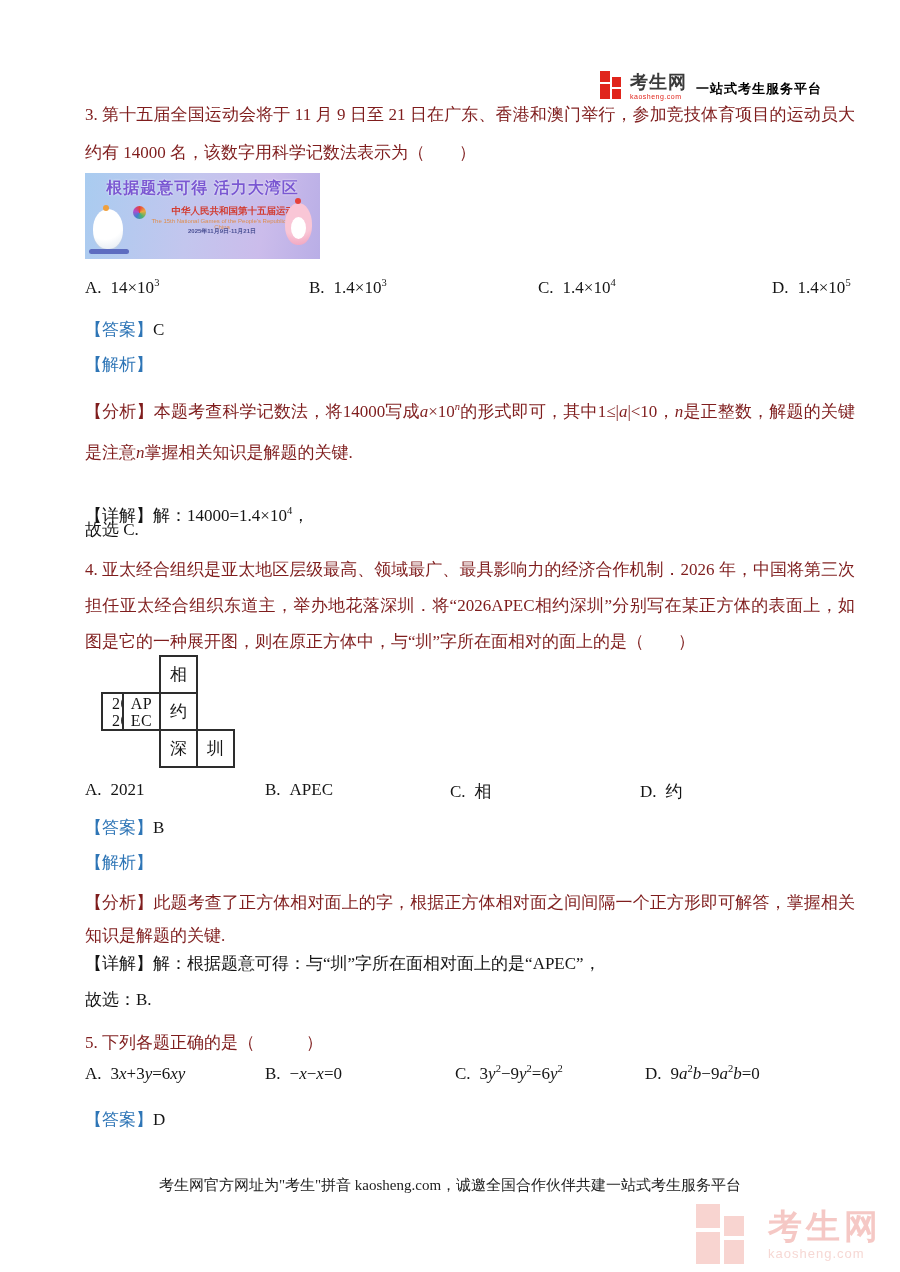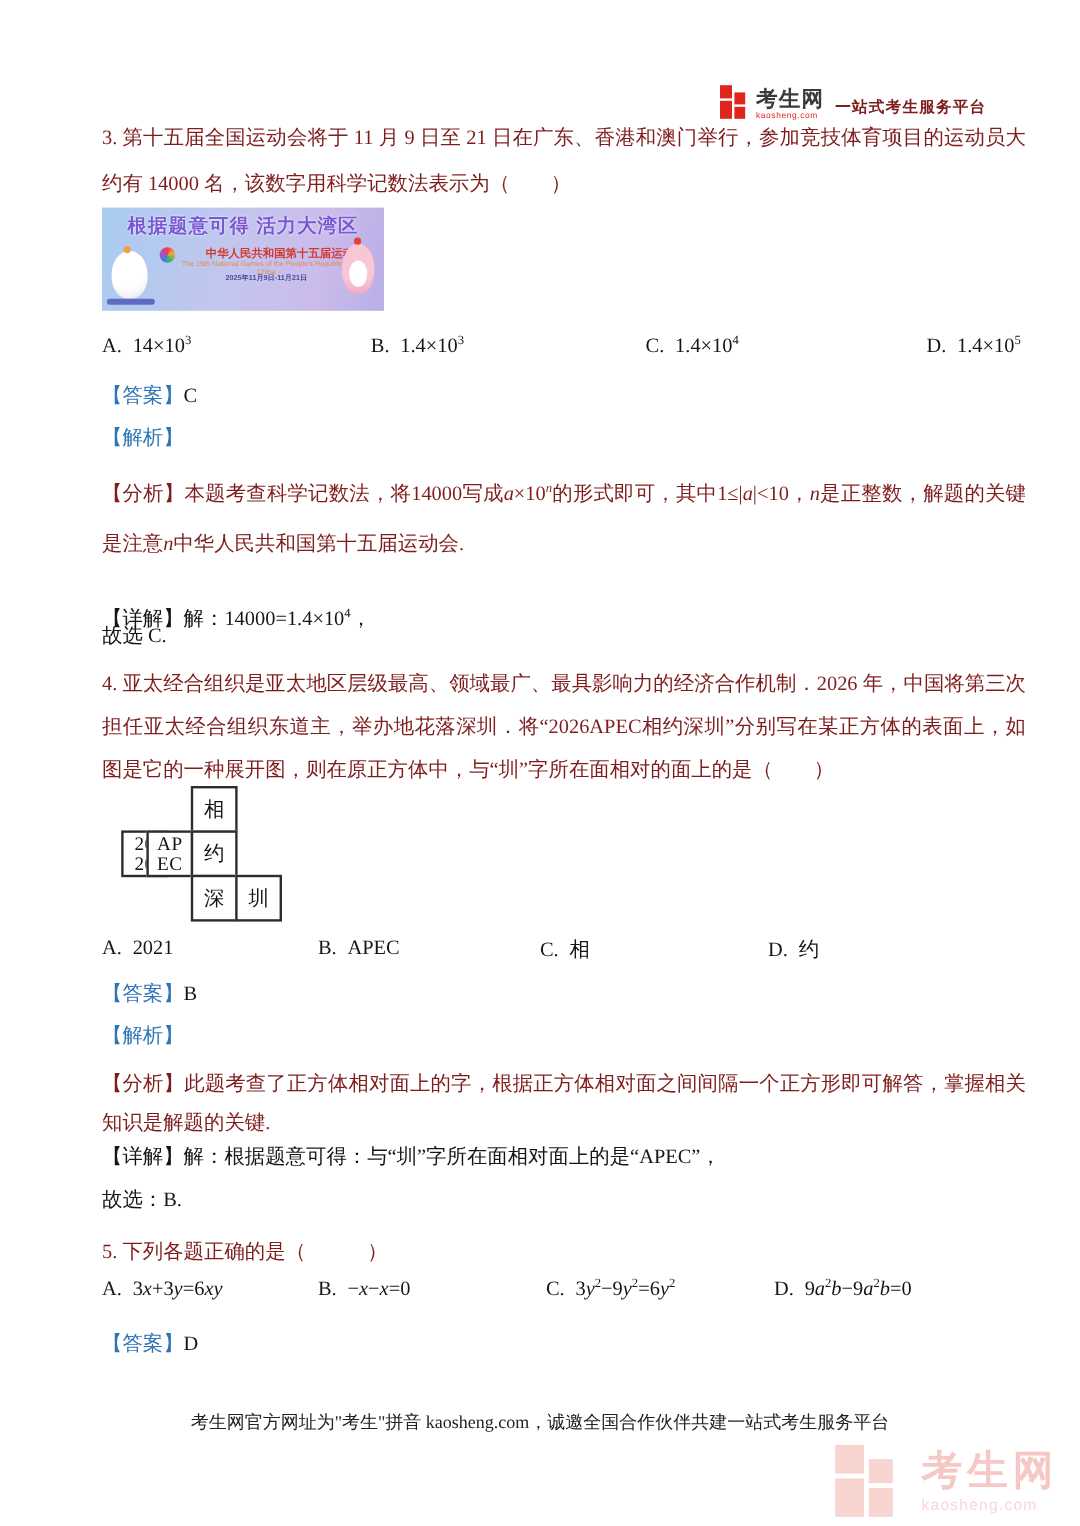--- a/index.html
+++ b/index.html
@@ -16,21 +16,21 @@
   
   .logo{top:70px;right:78px;display:flex;align-items:flex-end;}
   .logo-icon{position:relative;width:26px;height:30px;flex:0 0 26px;}
   .logo-icon .b1{position:absolute;left:0;top:1px;width:10px;height:11px;background:#e0251c;}
   .logo-icon .b2{position:absolute;left:0;top:14px;width:10px;height:15px;background:#e0251c;}
   .logo-icon .b3{position:absolute;left:12px;top:7px;width:9px;height:10px;background:#e0251c;}
   .logo-icon .b4{position:absolute;left:12px;top:19px;width:9px;height:10px;background:#e0251c;}
   .logo-text{margin-left:4px;line-height:1;}
   .logo-name{font-family:"Liberation Sans",sans-serif;font-weight:bold;font-size:18px;color:#3a3a3a;letter-spacing:1px;}
   .logo-domain{font-family:"Liberation Sans",sans-serif;font-size:7px;color:#e0251c;letter-spacing:0.5px;margin-top:2px;}
-  .logo-tagline{font-family:"Liberation Sans",sans-serif;font-weight:bold;font-size:13px;color:#7f1d1d;margin-left:9px;margin-bottom:2px;letter-spacing:1px;text-align:center;}
+  .logo-tagline{font-family:"Liberation Sans",sans-serif;font-weight:bold;font-size:13px;color:#000000;margin-left:9px;margin-bottom:2px;letter-spacing:1px;text-align:center;}
 
   
   .banner{left:85px;top:173px;width:235px;height:86px;overflow:hidden;
     background:linear-gradient(100deg,#a9ccf0 0%,#c3c6ee 45%,#cbbceb 75%,#b9aee6 100%);}
   .banner-title{position:absolute;left:0;top:5px;width:100%;text-align:center;
     font-family:"Liberation Sans",sans-serif;font-weight:bold;font-size:16px;letter-spacing:1px;
     color:#7a58d2;text-shadow:0 0 2px #ffffff;}
   .banner-emblem{position:absolute;left:48px;top:33px;width:13px;height:13px;border-radius:50%;
     background:conic-gradient(#e5413a,#f0a73d,#4eb56b,#3f7fd2,#b14ccb,#e5413a);}
   .banner-subtitle{position:absolute;left:78px;top:32px;width:150px;text-align:center;
@@ -120,21 +120,21 @@
   <div class="opt"><span class="opt-label">D.</span><span><span>1.4×10</span><sup>5</sup></span></div>
 </div>
 
 <div class="abs ans-line" style="top:318px;">
   <span class="blue">【答案】</span><span>C</span>
 </div>
 <div class="abs ans-line" style="top:353px;">
   <span class="blue">【解析】</span>
 </div>
 
-<div class="abs para" style="top:391px;left:85px;line-height:41px;"><span>【分析】本题考查科学记数法，将14000写成</span><span class="it">a</span><span>×10</span><sup class="it">n</sup><span>的形式即可，其中1≤</span><span>|</span><span class="it">a</span><span>|</span><span>&lt;10，</span><span class="it">n</span><span>是正整数，解题的关键是注意</span><span class="it">n</span><span>中华人民共和国第十五届运动会.</span></div>
+<div class="abs para" style="top:391px;left:85px;line-height:41px;"><span>【分析】本题考查科学记数法，将14000写成</span><span class="it">a</span><span>×10</span><sup class="it">n</sup><span>的形式即可，其中1≤</span><span>|</span><span class="it">a</span><span>|</span><span>&lt;10，</span><span class="it">n</span><span>是正整数，解题的关键是注意</span><span class="it">n</span><span>掌握相关知识是解题的关键.</span></div>
 
 <div class="abs ans-line" style="top:504px;"><span>【详解】解：14000</span><span>=</span><span>1.4×10</span><sup>4</sup><span>，</span></div>
 <div class="abs ans-line" style="top:518px;">故选 C.</div>
 
 <div class="abs para" style="top:552px;left:85px;line-height:36px;">4. 亚太经合组织是亚太地区层级最高、领域最广、最具影响力的经济合作机制．2026 年，中国将第三次担任亚太经合组织东道主，举办地花落深圳．将“2026APEC相约深圳”分别写在某正方体的表面上，如图是它的一种展开图，则在原正方体中，与“圳”字所在面相对的面上的是（　　）</div>
 
 <div class="abs net">
   <div class="net-cell r1c3">
       <span>相</span>
     </div>

